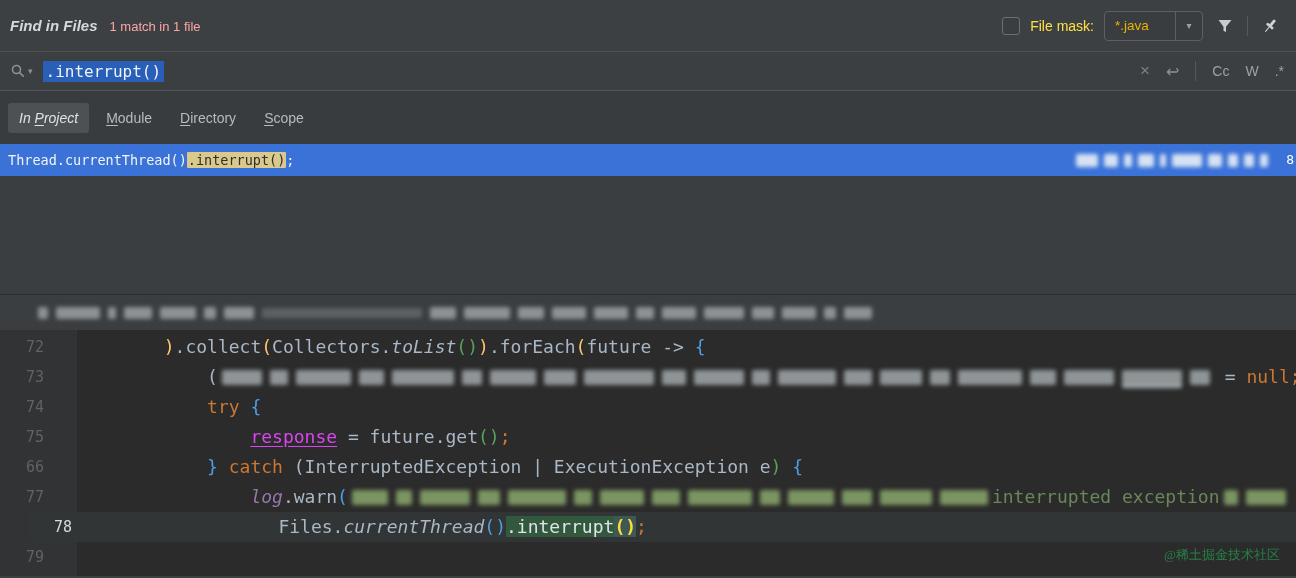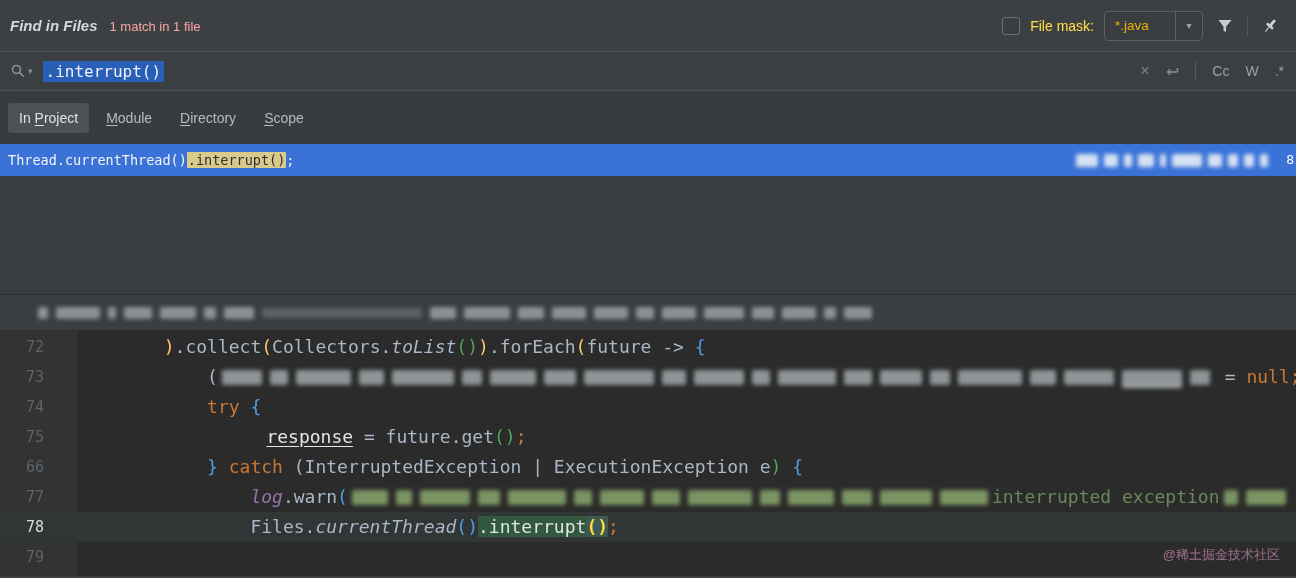--- a/index.html
+++ b/index.html
@@ -30,21 +30,21 @@
   .query .sel{background:#2a5fb8;color:#eef2f7;padding:1px 3px;}
   .search-actions{margin-left:auto;display:flex;align-items:center;gap:16px;}
   .sa{color:#9da1a3;font-size:14px;cursor:default;}
   .sa.x{font-size:17px;color:#7d8183;}
   .sa.nl{font-size:16px;color:#8d9193;}
 
   
   .tabs{height:53px;background:#393c3e;display:flex;align-items:center;gap:6px;padding:0 8px;box-sizing:border-box;}
   .tab{font-size:14px;color:#b8bbbd;padding:7px 11px;border-radius:3px;white-space:pre;}
   .tab u{text-underline-offset:2px;}
-  .tab.sel{background:#4d5153;color:#e0e2e4;}
+  .tab.sel{background:#4d5153;color:#e0e2e4;font-style:italic;}
 
   
   .result-row{height:32px;background:#3a72d8;display:flex;align-items:center;padding-left:8px;box-sizing:border-box;position:relative;}
   .res-text{font-family:"DejaVu Sans Mono",monospace;font-size:13.5px;color:#f2f4f6;white-space:pre;}
   .res-hl{background:#d9c98b;color:#2f2f2f;border-radius:1px;padding:0 1px;}
   .res-redacted{margin-left:auto;margin-right:28px;display:flex;align-items:center;gap:6px;}
   .rblock{display:inline-block;height:13px;background:rgba(236,241,246,.88);border-radius:2px;filter:blur(2px);}
   .res-line{position:absolute;right:2px;top:0;line-height:32px;color:#ffffff;font-size:13px;font-family:"DejaVu Sans Mono",monospace;}
 
   
@@ -54,36 +54,36 @@
   .breadcrumb{height:36px;background:#3b3e40;border-top:1px solid #2d2f31;box-sizing:border-box;
               display:flex;align-items:center;gap:8px;padding-left:38px;overflow:hidden;}
   .bblock{display:inline-block;height:12px;background:#9aa0a3;border-radius:2px;filter:blur(2.2px);opacity:.85;}
   .bblock.faint{opacity:.35;height:10px;}
 
   
   .editor{position:relative;height:246px;background:#2b2b2b;font-family:"DejaVu Sans Mono",monospace;overflow:hidden;}
   .gutter-bg{position:absolute;left:0;top:0;bottom:0;width:77px;background:#313335;z-index:0;}
   .code-wrap{position:relative;z-index:1;padding-top:2px;}
   .code-row{height:30px;line-height:30px;white-space:pre;display:flex;}
-  .code-row.cur{background:#313536;}
+  .code-row.cur{background:#313536;margin-left:28px;}
   .lnum{display:inline-block;width:77px;box-sizing:border-box;text-align:right;padding-right:33px;
         color:#606366;font-size:15px;flex:0 0 77px;}
   .code-row.cur .lnum{color:#d8dadc;}
   .lcontent{font-size:18px;white-space:pre;text-align:center;}
   .tk-w{color:#a9b7c6}.tk-wi{color:#a9b7c6;font-style:italic}
   .tk-kw{color:#cc7832}.tk-y{color:#ffc66d}.tk-g{color:#55a35c}.tk-b{color:#4f9ee3}
   .tk-str{color:#6a8759}.tk-field{color:#9876aa;font-style:italic}
-  .tk-ul{color:#e5e5e5;text-decoration:underline;text-underline-offset:3px;margin-left:16px;}
+  .tk-ul{color:#d946ef;text-decoration:underline;text-underline-offset:3px;}
   .tk-hl{color:#dfe3e6;background:#32593d;}
   .tk-hlp{color:#ffd83d;background:#3c5a52;font-weight:bold;}
   .tk-blur{display:inline-block;height:15px;background:#9aa0a3;border-radius:2px;margin:0 4px;vertical-align:-2px;filter:blur(2.2px);opacity:.9;}
   .tk-blurg{background:#89a76b;opacity:.85;}
   .tk-blur-ul{box-shadow:0 3px 0 rgba(200,205,208,.9);}
-  .watermark{position:absolute;right:16px;bottom:12px;color:#f9a8d4;opacity:.55;font-size:13px;
-             font-family:Liberation Sans, sans-serif;z-index:2;}
+  .watermark{position:absolute;right:16px;bottom:12px;color:#22c55e;opacity:.55;font-size:13px;
+             font-family:Liberation Serif, serif;z-index:2;}
 </style>
 </head>
 <body>
 
 <div class="app">
 
   <div class="header">
     <div class="header-left">
       <span class="title">Find in Files</span>
       <span class="summary">1 match in 1 file</span>

